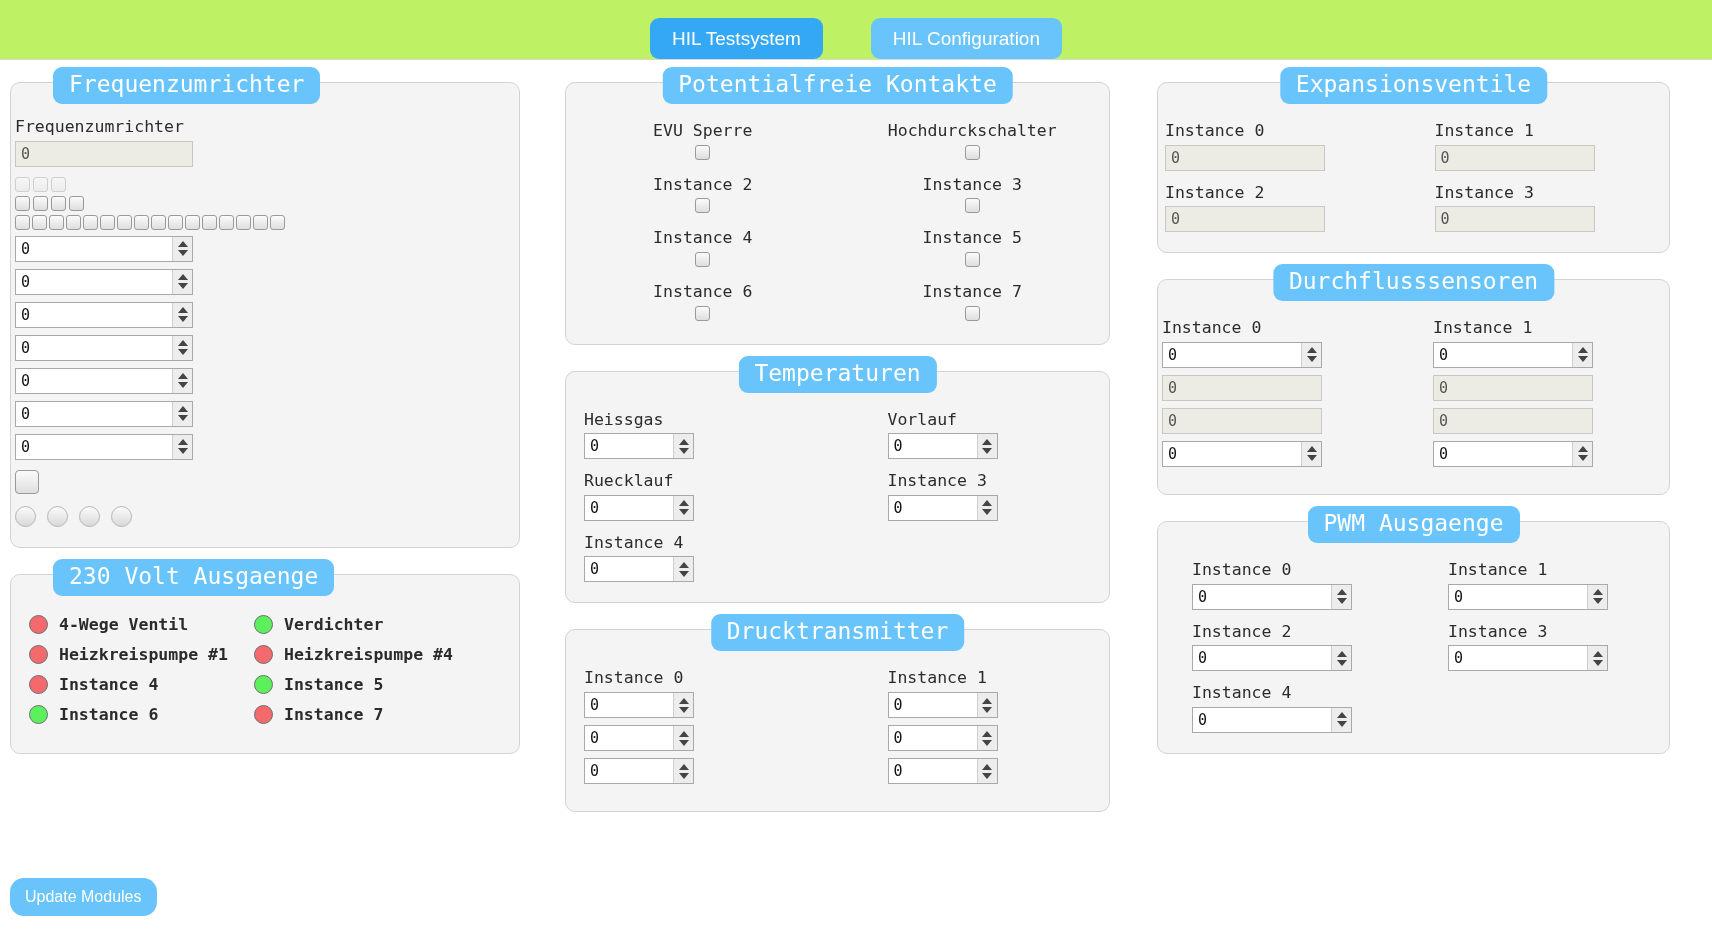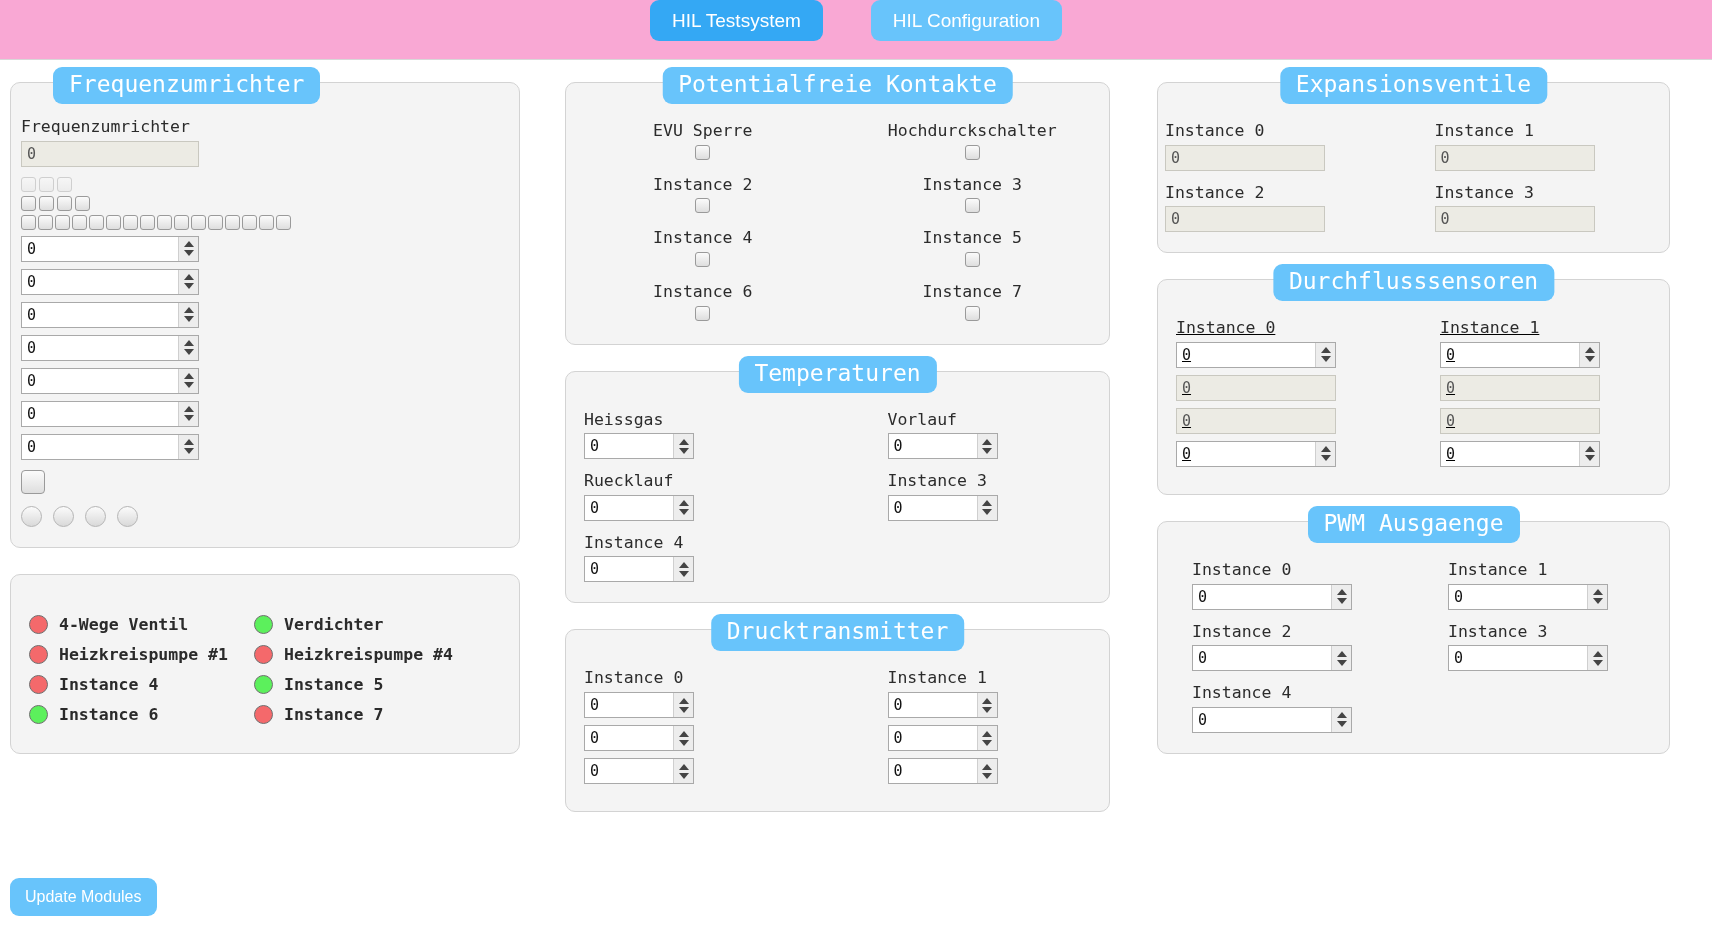--- a/index.html
+++ b/index.html
@@ -7,23 +7,23 @@
     margin: 0; padding: 0;
     width: 1712px; height: 938px;
     background: #ffffff;
     font-family: "DejaVu Sans Mono", "Liberation Mono", monospace;
     overflow: hidden;
   }
 
   
   .topbar {
     height: 60px;
-    background: #f9a8d4;
+    background: #bef264;
     display: flex;
-    align-items: flex-start;
+    align-items: flex-end;
     justify-content: center;
     gap: 48px;
     border-bottom: 1px solid #d8d8d8;
   }
   .tabbtn {
     border: none;
     border-radius: 9px;
     color: #ffffff;
     font-family: "Liberation Sans", sans-serif;
     font-size: 19px;
@@ -44,21 +44,21 @@
   .col-mid    { width: 590px; padding-left: 45px; }
   .col-right  { width: 560px; padding-left: 47px; }
 
   
   .panel {
     position: relative;
     border: 1px solid #d3d3d3;
     border-radius: 10px;
     background: #f4f4f4;
     margin-bottom: 26px;
-    padding: 34px 18px 16px 10px;
+    padding: 34px 18px 16px 4px;
   }
   .panel-legend {
     position: absolute;
     top: -16px;
     background: #68c4fb;
     color: #ffffff;
     border-radius: 9px;
     padding: 6px 16px 8px 16px;
     font-size: 23px;
     line-height: 1;
@@ -172,21 +172,21 @@
   }
 
   
   .updatebtn {
     position: absolute;
     left: 10px;
     bottom: 22px;
     background: #68c4fb;
     color: #fff;
     border: none;
-    border-radius: 9px;
+    border-radius: 14px;
     padding: 11px 15px;
     font-family: "Liberation Sans", sans-serif;
     font-size: 16px;
     cursor: pointer;
     line-height: 1;
   }
   .stage { position: relative; width: 1712px; height: 938px; }
 </style>
 </head>
 <body>
@@ -298,20 +298,21 @@
 
         <div class="ledrow">
           <span class="led-gray"></span>
           <span class="led-gray"></span>
           <span class="led-gray"></span>
           <span class="led-gray"></span>
         </div>
       </div>
 
       <div class="panel" style="padding:40px 18px 20px 18px;">
+        <div class="panel-legend legend-left">230 Volt Ausgaenge</div>
 
         <div class="outgrid">
           <div class="outrow">
             <span class="led" style="background:#f4696b"></span>
             <span class="lbl">4-Wege Ventil</span>
           </div>
           <div class="outrow">
             <span class="led" style="background:#5cf05c"></span>
             <span class="lbl">Verdichter</span>
           </div>
@@ -515,21 +516,21 @@
             <div class="fieldlabel">Instance 2</div>
             <div class="ro w160">0</div>
           </div>
           <div style="margin-top:12px;">
             <div class="fieldlabel">Instance 3</div>
             <div class="ro w160">0</div>
           </div>
         </div>
       </div>
 
-      <div class="panel" style="padding:38px 18px 20px 18px;text-decoration:underline;">
+      <div class="panel" style="padding:38px 18px 20px 4px;">
         <div class="panel-legend legend-center">Durchflusssensoren</div>
 
         <div class="grid2" style="column-gap:53px;">
           <div>
             <div class="fieldlabel">Instance 0</div>
             <div class="spin w160 fieldrow">
               <span class="val">0</span>
               <span class="arrows">
                   <span class="tri-up"></span>
                   <span class="tri-dn"></span>

